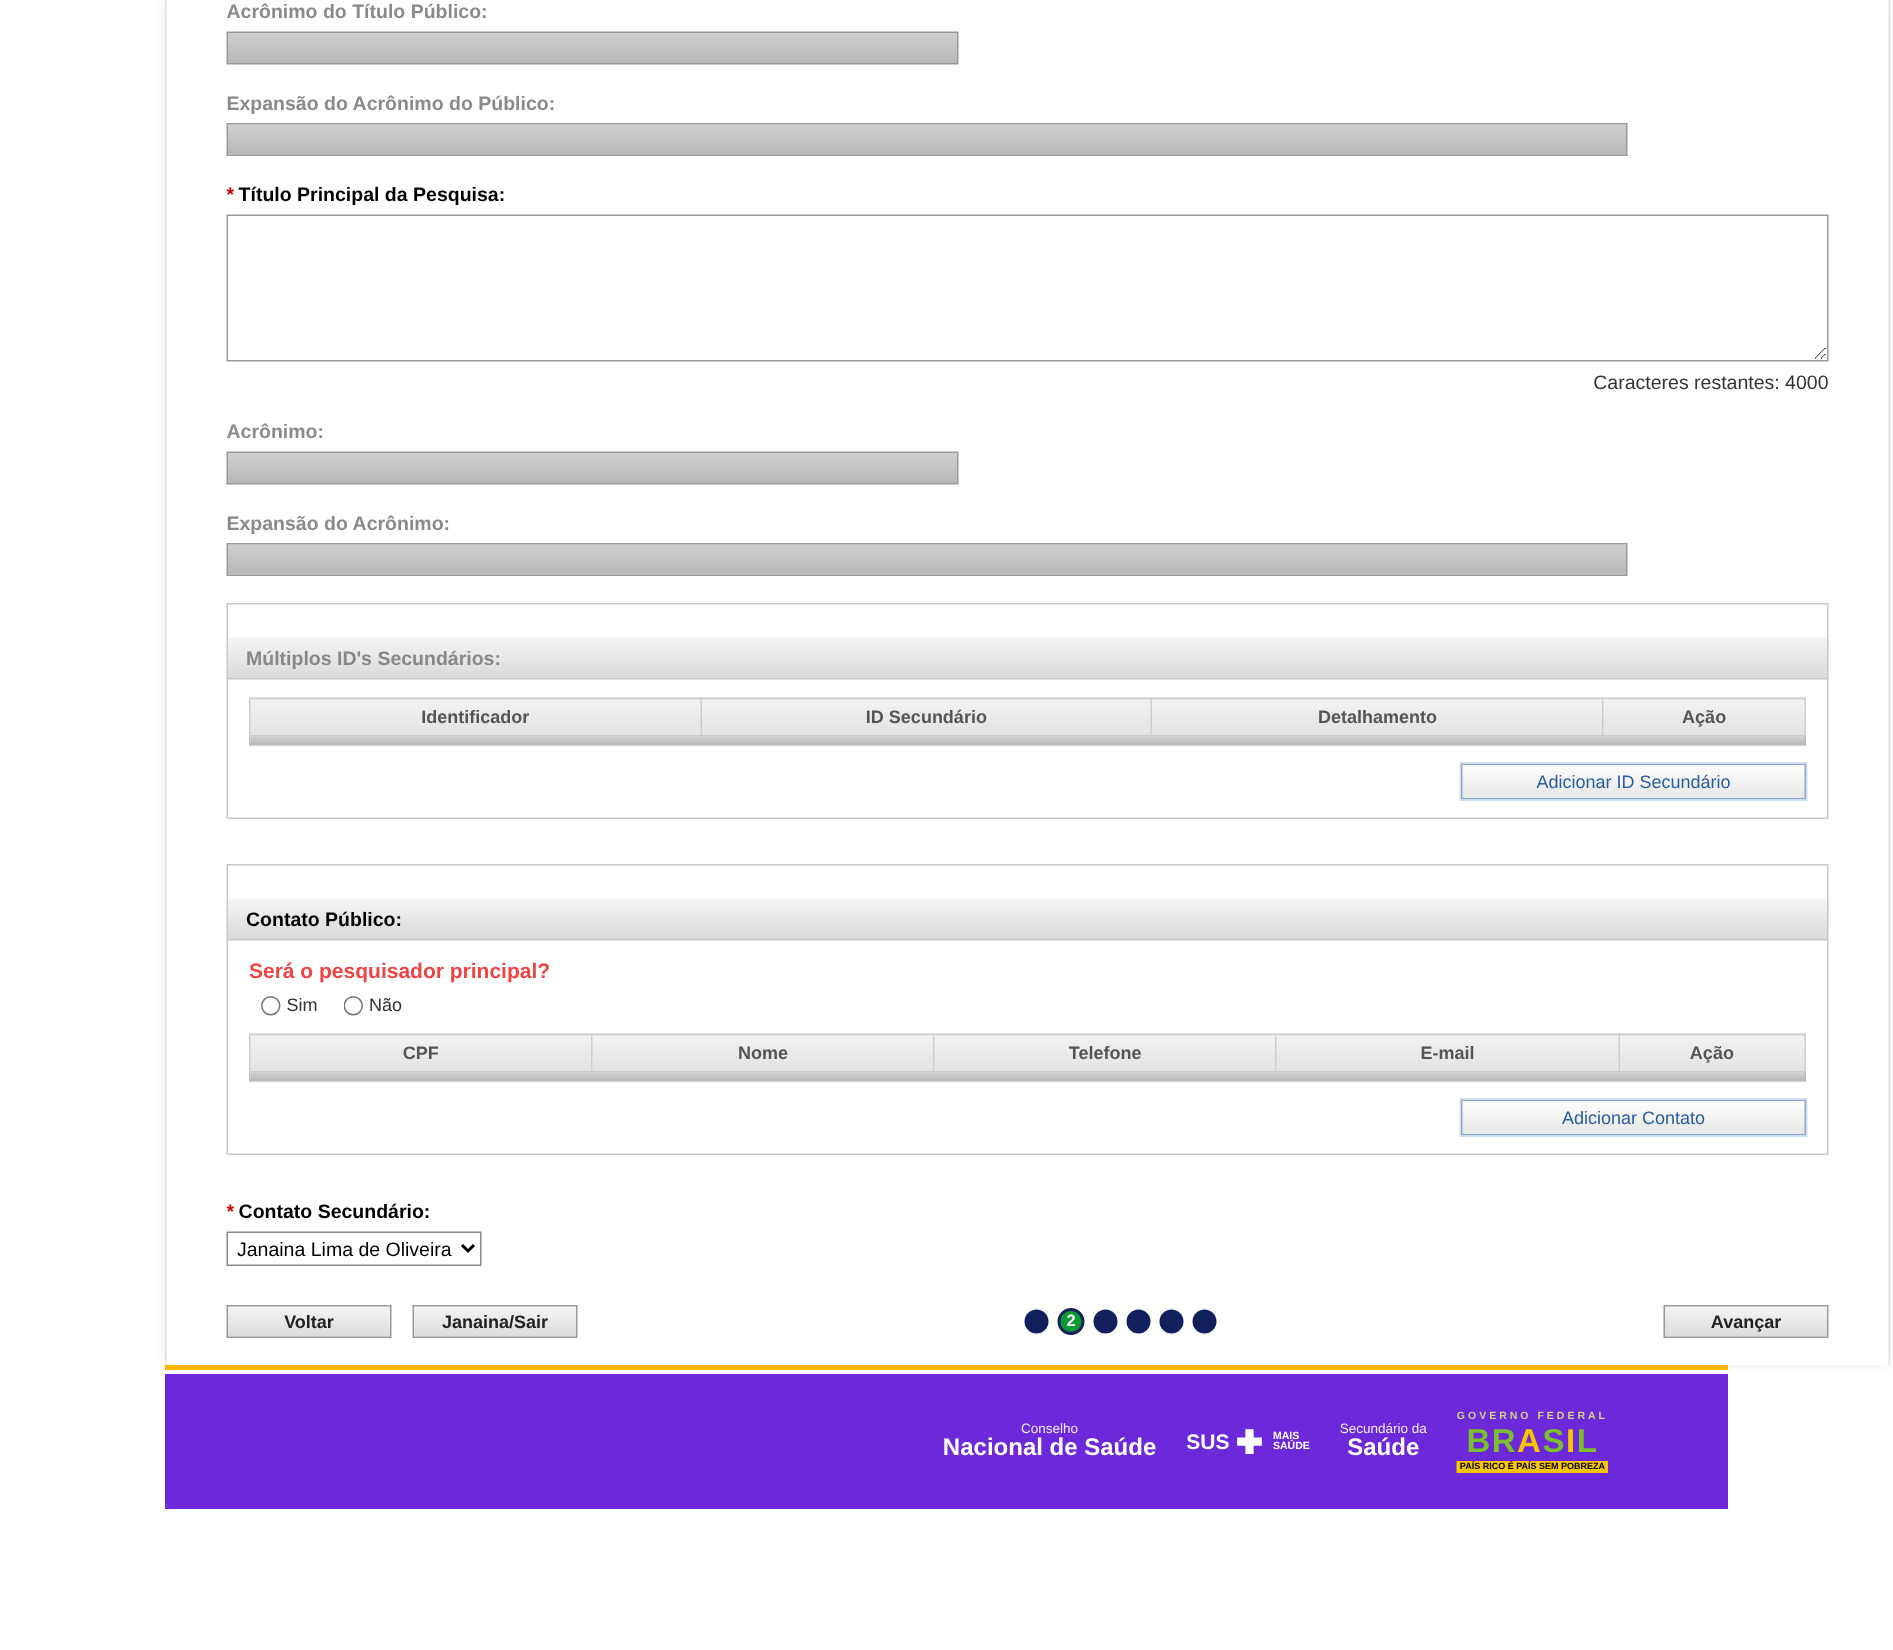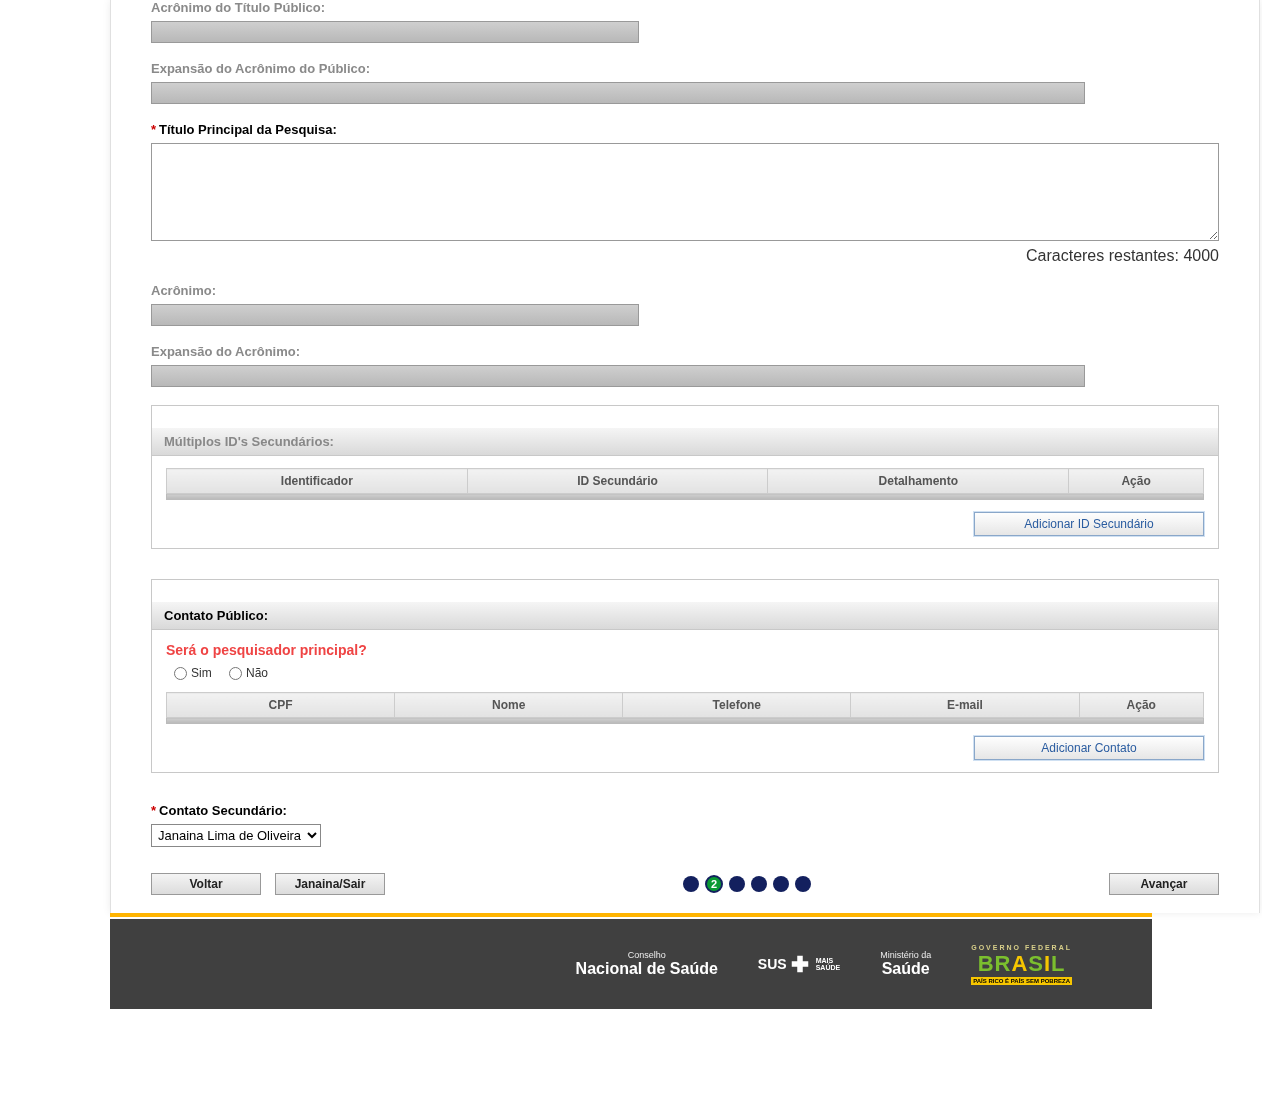--- a/index.html
+++ b/index.html
@@ -8,21 +8,21 @@
   .page-container { width: 1150px; margin: 0 auto; background: #fff; border-left: 1px solid #e0e0e0; border-right: 1px solid #e0e0e0; box-shadow: 0 0 8px rgba(0,0,0,0.08); padding: 0 0 0 0; }
   .content-inner { padding: 0 40px 10px 40px; }
   .field-block { margin-bottom: 18px; }
   .field-label { font-weight: bold; color: #8a8a8a; font-size: 13px; margin-bottom: 6px; display:block;}
   .field-label.dark { color: #000; }
   .req-asterisk { color: #c00; font-weight: bold; margin-right:3px;}
   .input-gray { background: linear-gradient(#cfcfcf,#b8b8b8); border: 1px solid #999; height: 22px; padding: 2px 4px; }
   .input-med { width: 488px; }
   .input-wide { width: 934px; }
   .textarea-main { width: 100%; height: 98px; border: 1px solid #999; padding:4px; font-family:inherit; font-size:12px; resize:both; display:block;}
-  .char-counter { text-align:right; font-size:16px; color:#333; margin-top:6px; }
+  .char-counter { text-align:right; font-size:13px; color:#333; margin-top:6px; }
   .panel { border: 1px solid #c8c8c8; margin-bottom: 30px; }
   .panel-header { background: linear-gradient(#f5f5f5,#d9d9d9); border-bottom:1px solid #c8c8c8; padding: 6px 12px; font-weight:bold; font-size:13px;margin-top:22px; }
   .panel-header.gray-text { color:#888; }
   .panel-body { padding: 12px 14px; }
   table.data-table { width:100%; border-collapse:collapse; border:1px solid #ccc; }
   table.data-table th { background: linear-gradient(#f2f2f2,#e2e2e2); border:1px solid #ccc; padding:5px 6px; font-size:12px; color:#555; font-weight:bold; text-align:center;}
   table.data-table .empty-row td { background: linear-gradient(#cfcfcf,#b8b8b8); height:6px; padding:0; border:1px solid #bbb;}
   .btn-row { text-align:right; margin-top:12px; }
   .btn-secondary { background: linear-gradient(#fefefe,#e6e6e6); border:1px solid #8aa7c9; color:#2a5ca0; font-weight:normal; font-size:12px; padding:4px 24px; cursor:pointer; min-width:230px; outline:1px solid #cfe0f2;}
   .question-text { font-weight:bold; font-size:14px; color:#ef4444; margin-bottom:8px;}
@@ -30,21 +30,21 @@
   .radio-row label { font-size:12px; color:#333; margin-right:14px; }
   .radio-row input { margin-right:4px; vertical-align:middle;}
   .select-combo { border:1px solid #888; font-size:13px; padding:2px 2px; background:#fff; }
   .nav-row { display:flex; align-items:center; justify-content:space-between; margin-top:26px; padding-bottom:8px;}
   .nav-btn { background: linear-gradient(#f4f4f4,#dcdcdc); border:1px solid #999; font-weight:bold; font-size:12px; padding:3px 0; width:110px; cursor:pointer; color:#222;}
   .nav-left { display:flex; gap:14px;}
   .stepper { display:flex; align-items:center; gap:6px; }
   .step-dot { width:16px; height:16px; border-radius:50%; background:#13205e; display:inline-block; }
   .step-dot.active { background:#0a9a33; border:2px solid #13205e; width:18px; height:18px; display:flex; align-items:center; justify-content:center; color:#fff; font-weight:bold; font-size:11px;}
   .footer-band { height:6px; background: linear-gradient(#ffb400 0%, #ffb400 60%, #fff 60%, #fff 100%); width:100%;}
-  .footer-main { background:#404040; height:90px; width:100%; display:flex; align-items:center; justify-content:flex-end; padding-right:80px; gap:40px;}
+  .footer-main { background:#6d28d9; height:90px; width:100%; display:flex; align-items:center; justify-content:flex-end; padding-right:80px; gap:20px;}
   .footer-item { color:#fff; text-align:center;}
   .footer-item .line1 { font-size:9px; opacity:.9;}
   .footer-item .line2 { font-size:16px; font-weight:bold;}
   .brasil-logo { display:flex; flex-direction:column; align-items:center; }
   .brasil-logo .topline { font-size:7px; letter-spacing:2px; color:#d7ce89; margin-bottom:2px; font-weight:bold;}
   .brasil-logo .brasil-text { font-weight:900; font-size:22px; letter-spacing:1px; display:flex; align-items:center; line-height:1;}
   .brasil-logo .b-green { color:#7bbf2e;}
   .brasil-logo .b-yellow { color:#f7c600;}
   .brasil-logo .tag { background:#f7c600; color:#000; font-size:6px; padding:1px 2px; font-weight:bold; margin-top:2px;}
   .sus-logo { display:flex; align-items:center; color:#fff; font-weight:bold; font-size:14px; gap:2px;}
@@ -184,21 +184,21 @@
         <svg viewBox="0 0 24 24">
             <path fill="#fff" d="M9 3h6v6h6v6h-6v6H9v-6H3V9h6z"></path>
           </svg>
       </span>
       <span class="sus-small">
         <div>MAIS</div>
         <div>SAÚDE</div>
       </span>
     </div>
     <div class="footer-item">
-      <div class="line1">Ministério da</div>
+      <div class="line1">Secundário da</div>
       <div class="line2">Saúde</div>
     </div>
     <div class="brasil-logo">
       <div class="topline">GOVERNO FEDERAL</div>
       <div class="brasil-text">
         <span class="b-green">BR</span>
           <span class="b-yellow">A</span>
           <span class="b-green">S</span>
           <span class="b-yellow">I</span>
           <span class="b-green">L</span>

